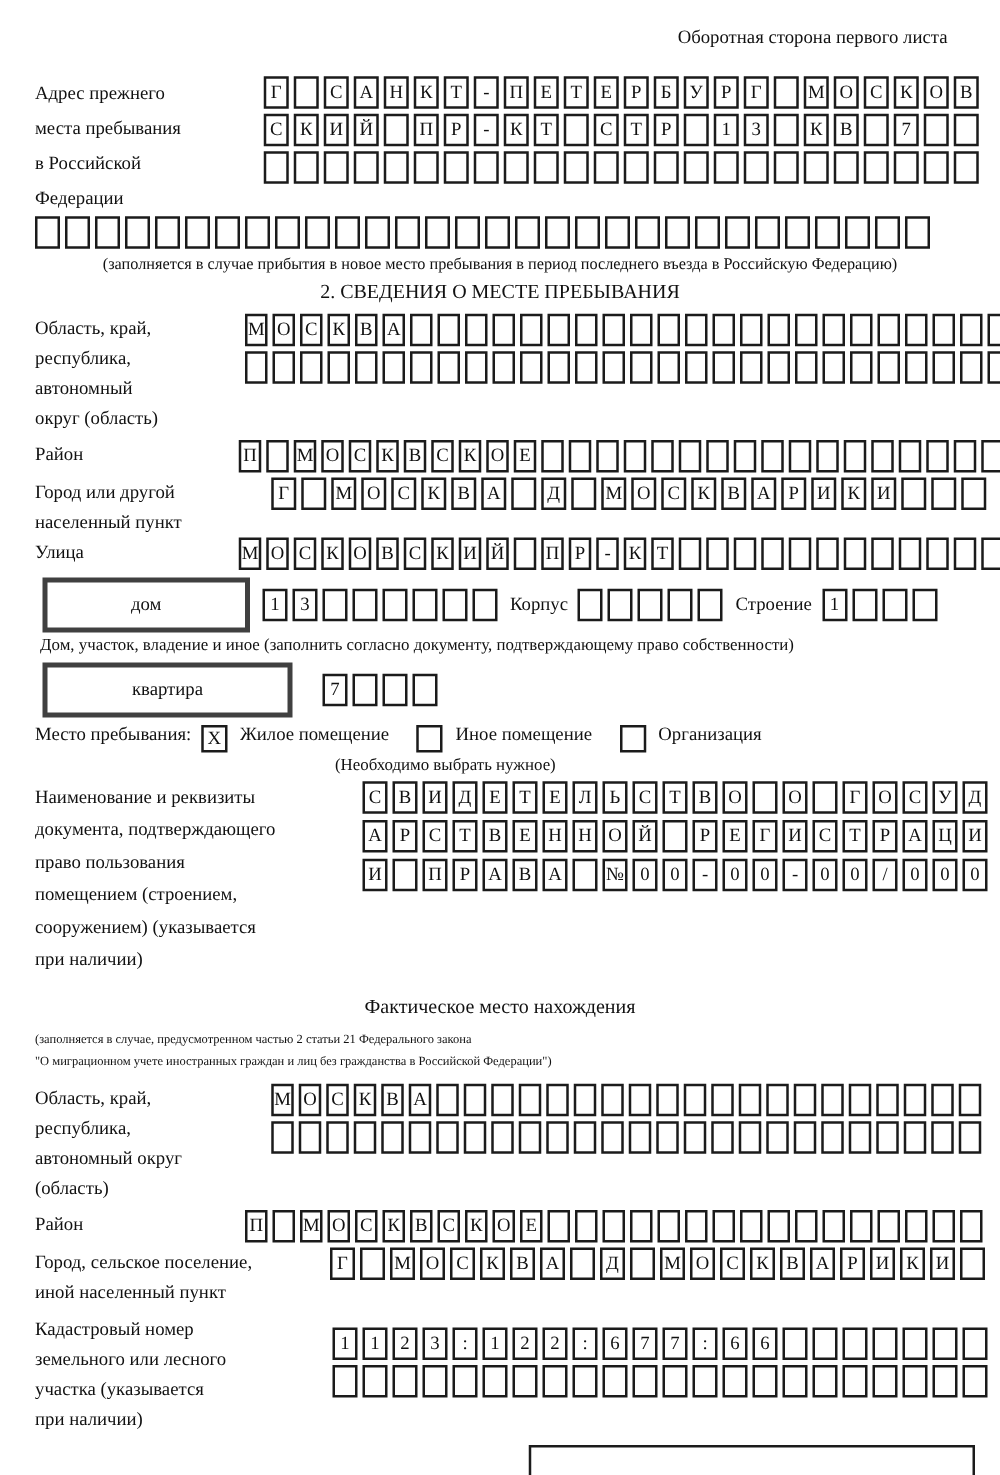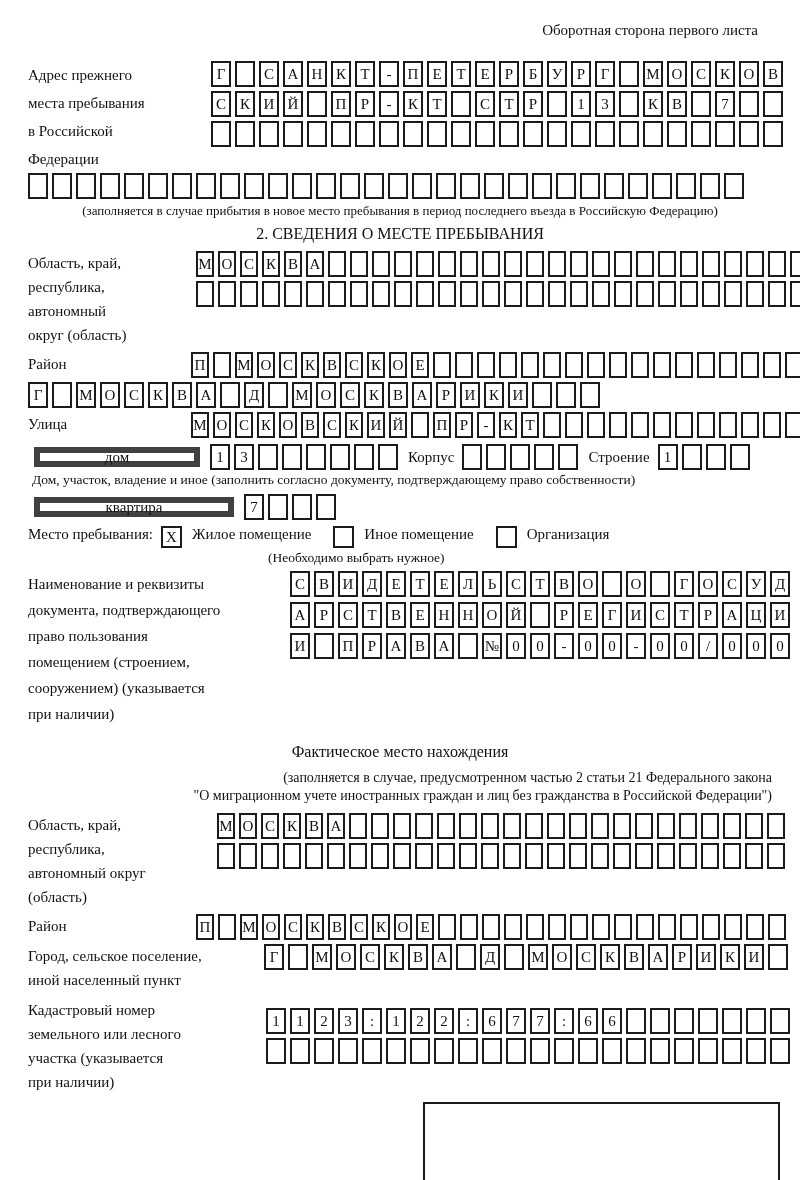--- a/index.html
+++ b/index.html
@@ -43,39 +43,39 @@
   .lbl-acity { width: 200px; line-height: 24px; }
   .lbl-cad { width: 202px; line-height: 24px; }
 
   .mt4 { margin-top: 5px; } .mt6 { margin-top: 6px; } .mt8 { margin-top: 8px; } .mt16 { margin-top: 16px; }
 
   .docrow { margin-bottom: 5px; }
 
   
   .inline-row { display: flex; align-items: center; margin-top: 2px; }
   .namebox {
-    border: 6px solid #404040; height: 20px; display: flex; align-items: center;
+    border: 4px solid #404040; height: 44px; display: flex; align-items: center;
     justify-content: center; font-size: 15px; flex-shrink: 0; background: #fff;
   }
   .box-dom { width: 166px; margin-left: 6px; margin-right: 10px; }
-  .box-kv  { width: 200px; margin-left: 6px; margin-right: 10px; }
+  .box-kv  { width: 200px; margin-left: 6px; margin-right: 24px; }
   .inline-lbl { font-size: 15px; margin: 0 8px 0 6px; flex-shrink: 0; }
 
   
   .residence { display: flex; align-items: flex-start; margin-top: 6px; font-size: 15px; }
   .checkbox {
     width: 21px; height: 22px; border: 2px solid #1b1b1b; display: inline-flex;
     align-items: center; justify-content: center; font-size: 15px; margin: 0 10px 0 8px;
     flex-shrink: 0; background: #fff;
   }
   .opt-label { margin-right: 14px; }
   .residence-note { font-size: 13.5px; margin: 2px 0 4px 240px; }
 
   
-  .fact-note { text-align: right; font-size: 14px; line-height: 18px; }
+  .fact-note { text-align: left; font-size: 10px; line-height: 18px; }
 
   
   .cad-rows { margin-top: 10px; }
 
   
   .stamp-area { margin-left: 363px; width: 424px; margin-top: 8px; }
   .stamp-box { margin-left: 32px; width: 357px; height: 175px; border: 2px solid #1b1b1b; background: #fff; }
 </style>
 </head>
 <body>
@@ -303,20 +303,22 @@
         <span class="c cn"></span>
         <span class="c cn"></span>
         <span class="c cn"></span>
         <span class="c cn"></span>
         <span class="c cn"></span>
         <span class="c cn"></span>
       </div>
   </div>
 
   <div class="field">
+    <div class="lbl lbl-city">Город или другой
+населенный пункт</div>
     <div class="cellrow">
         <span class="c cw">Г</span>
         <span class="c cw"></span>
         <span class="c cw">М</span>
         <span class="c cw">О</span>
         <span class="c cw">С</span>
         <span class="c cw">К</span>
         <span class="c cw">В</span>
         <span class="c cw">А</span>
         <span class="c cw"></span>

